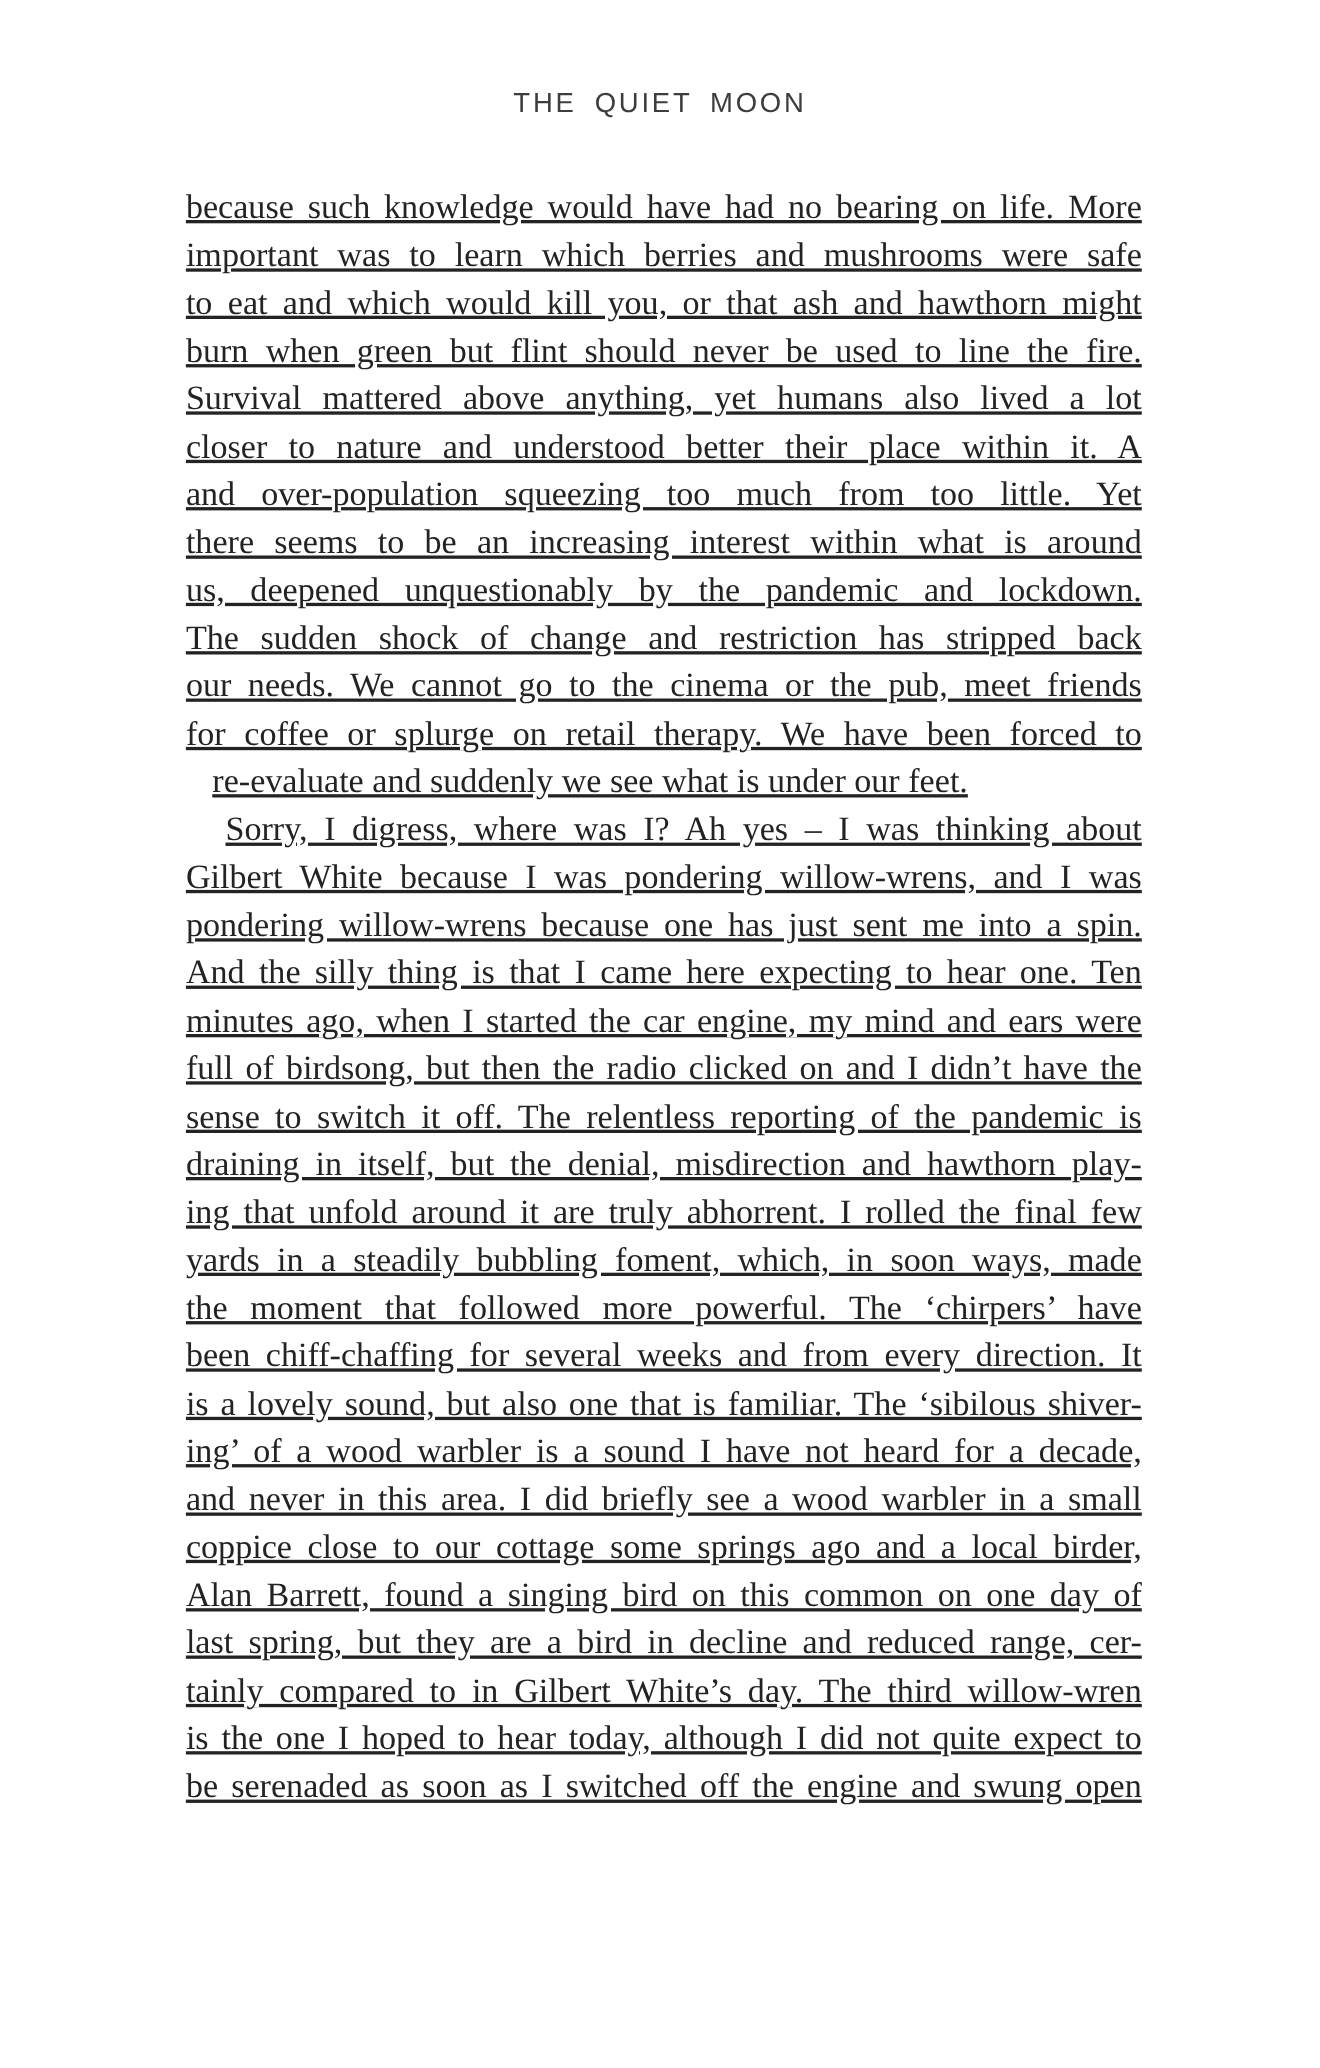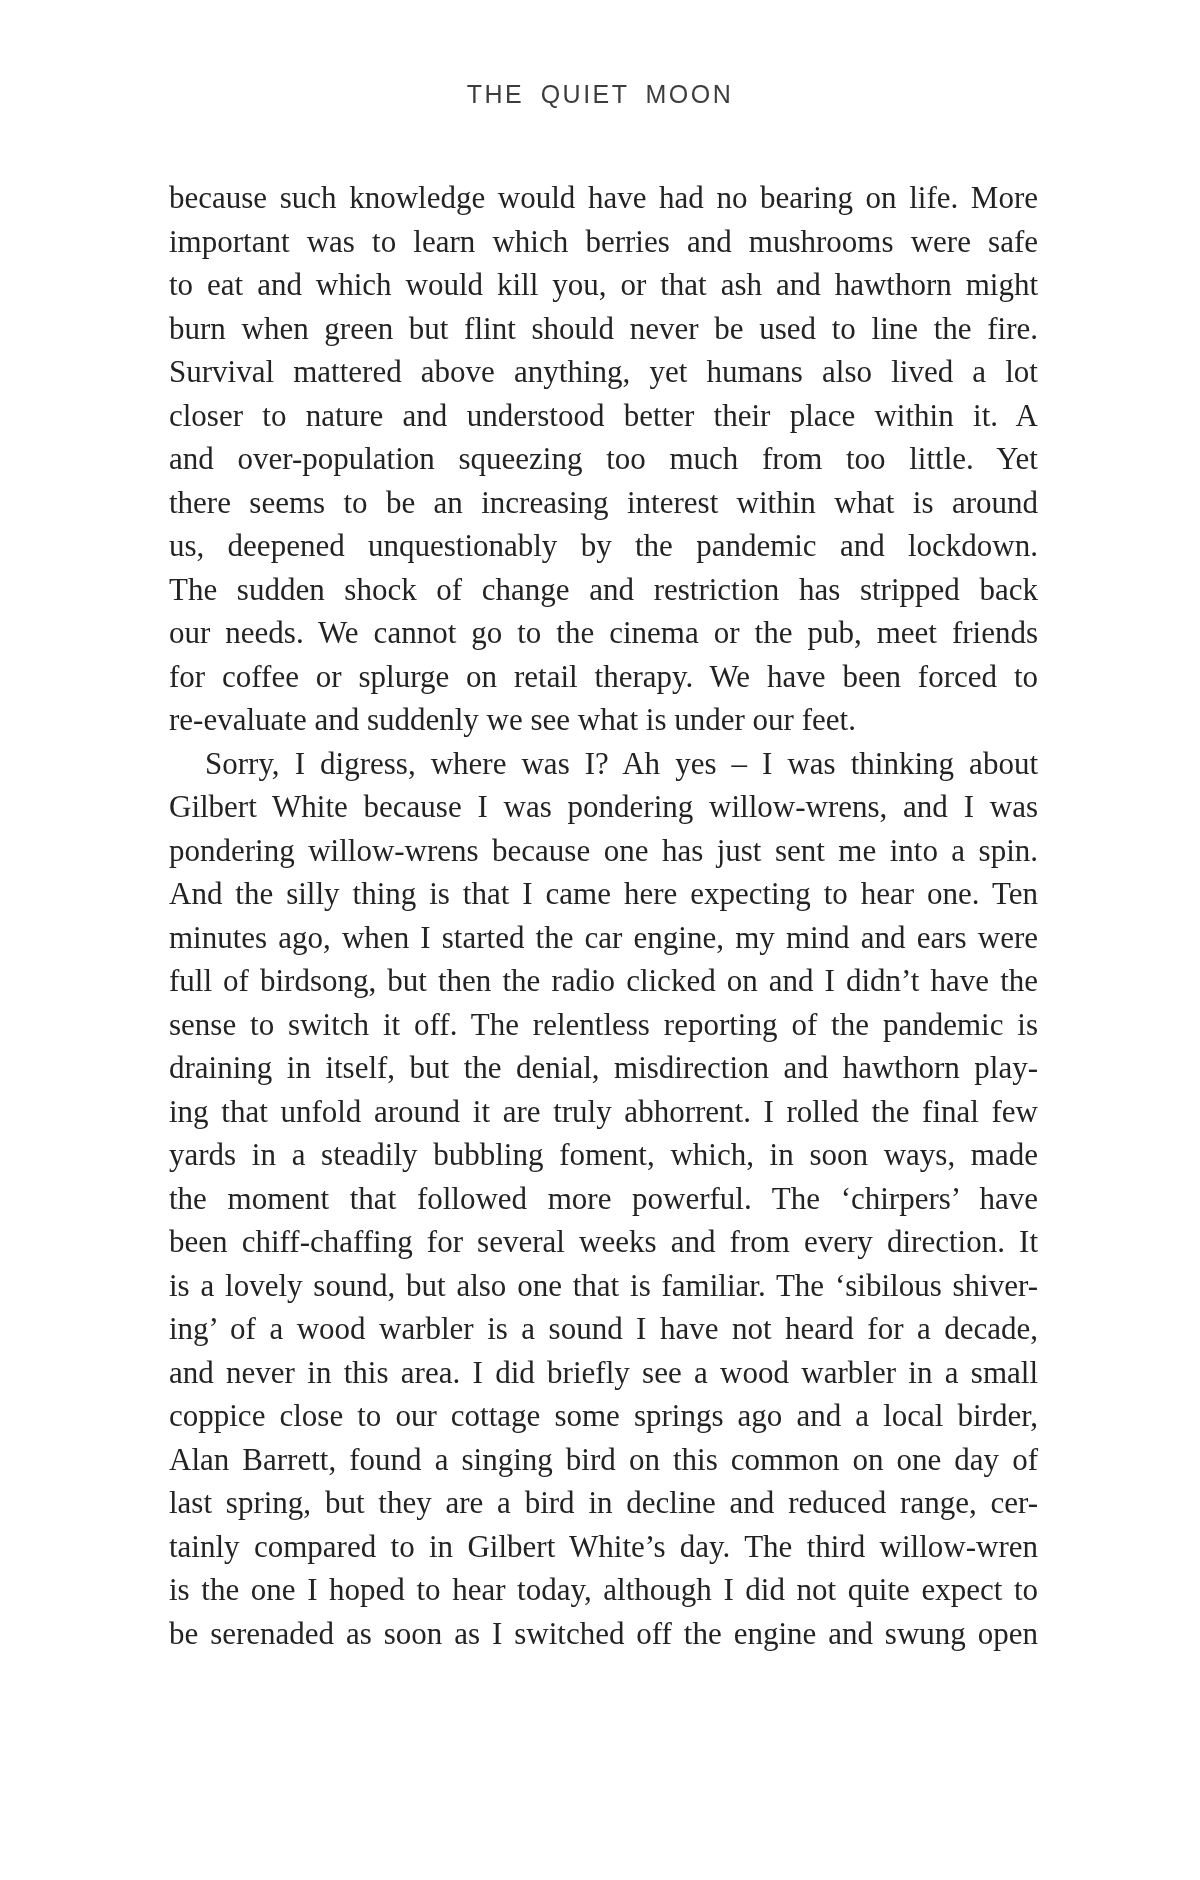--- a/index.html
+++ b/index.html
@@ -22,34 +22,36 @@
     text-align: center;
     font-family: "Liberation Sans", sans-serif;
     font-size: 25px;
     font-weight: 400;
     letter-spacing: 2.5px;
     word-spacing: 7px;
     color: #3d3d3d;
   }
   .text-block {
     position: absolute;
-    top: 176px;
+    top: 166px;
     left: 169px;
     width: 869px;
     font-family: "Liberation Serif", serif;
     font-size: 31px;
     line-height: 43.5px;
     color: #232323;
+    text-decoration: underline;
   }
   .line {
     text-align: justify;
     text-align-last: justify;
   }
   .line.para-end {
     text-align-last: left;
+    margin-left: 24px;
   }
   .line.indent {
     text-indent: 36px;
   }
   .folio {
     position: absolute;
     top: 1722px;
     left: 0;
     width: 100%;
     text-align: left;

